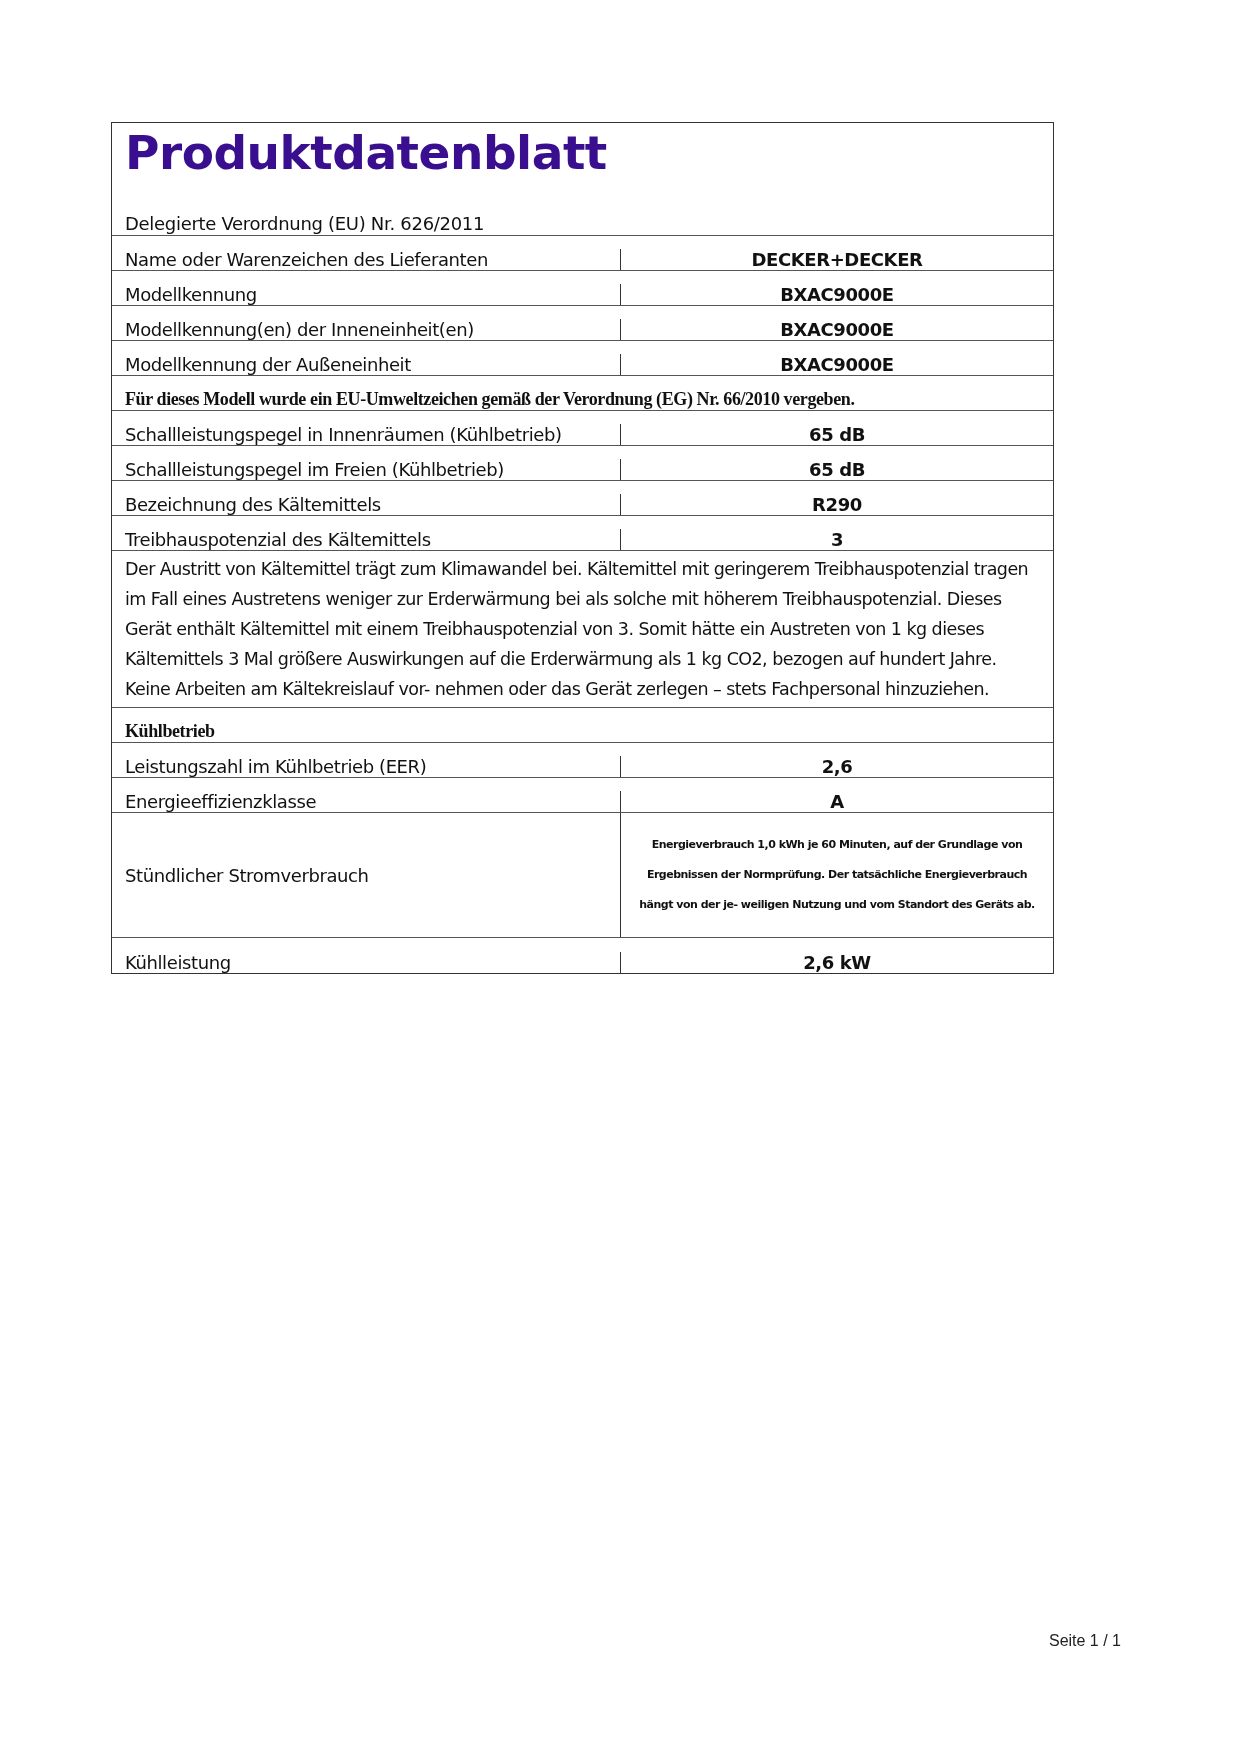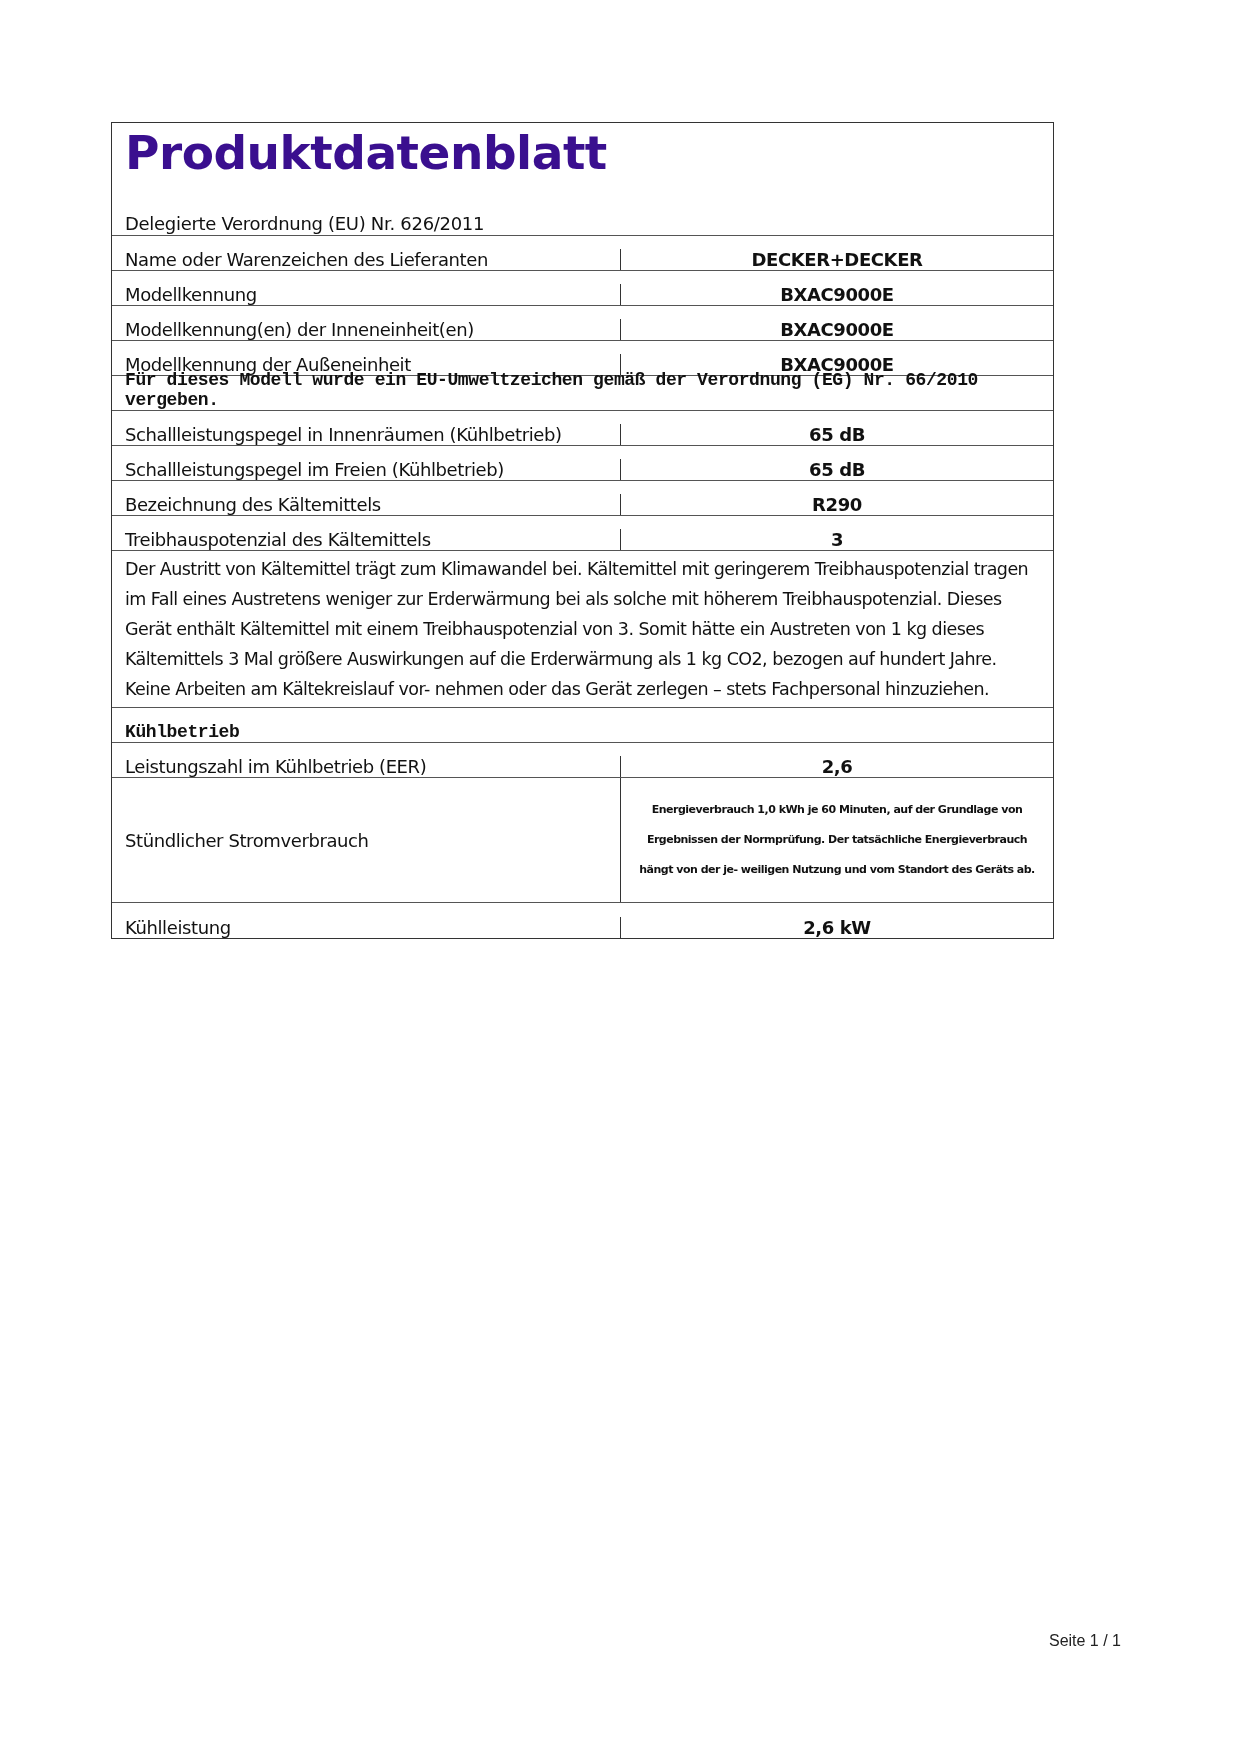--- a/index.html
+++ b/index.html
@@ -14,21 +14,21 @@
               font-family: "DejaVu Sans", sans-serif; letter-spacing: -0.3px; }
   .row { display: flex; border-bottom: 1.3px solid #555; box-sizing: border-box; }
   .row:last-child { border-bottom: none; }
   .cell-label { width: 509px; padding: 0 13px; box-sizing: border-box; display: flex; align-items: center;
                 border-right: 1.3px solid #333; font-size: 18px; font-family: "DejaVu Sans", sans-serif;
                 letter-spacing: -0.4px; }
   .cell-value { flex: 1; display: flex; align-items: center; justify-content: center; text-align: center;
                 font-size: 18px; font-weight: bold; font-family: "DejaVu Sans", sans-serif; letter-spacing: -0.4px;
                 padding: 0 10px; box-sizing: border-box; }
   .cell-full { flex: 1; padding: 0 13px; display: flex; align-items: center; font-size: 18px;
-               font-family: Liberation Mono, monospace; letter-spacing: -0.4px; box-sizing: border-box; }
+               font-family: Liberation Serif, serif; letter-spacing: -0.4px; box-sizing: border-box; }
   .bold { font-weight: bold; }
   .h35 { height: 35px; align-items: flex-end; }
   .para { height: 156px; line-height: 30px; font-size: 17.5px; padding: 0 13px;
           display: flex; align-items: center; font-family: "DejaVu Sans", sans-serif; letter-spacing: -0.55px; }
   .multi { height: 125px; }
   .multi .cell-value { line-height: 30px; font-size: 11px; letter-spacing: -0.5px; padding: 0 18px; }
   .footer { position: absolute; right: 120px; top: 1632px; font-size: 16px; color: #222;
             font-family: "Liberation Sans", sans-serif; }
 </style>
 </head>
@@ -83,20 +83,24 @@
   </div>
 
   <div class="row h35">
     <div class="cell-full bold">Kühlbetrieb</div>
   </div>
 
   <div class="row h35">
     <div class="cell-label">Leistungszahl im Kühlbetrieb (EER)</div>
     <div class="cell-value">2,6</div>
   </div>
+  <div class="row h35">
+    <div class="cell-label">Energieeffizienzklasse</div>
+    <div class="cell-value">A</div>
+  </div>
   <div class="row multi">
     <div class="cell-label">Stündlicher Stromverbrauch</div>
     <div class="cell-value">Energieverbrauch 1,0 kWh je 60 Minuten, auf der Grundlage von Ergebnissen der Normprüfung. Der tatsächliche Energieverbrauch hängt von der je- weiligen Nutzung und vom Standort des Geräts ab.</div>
   </div>
   <div class="row h35">
     <div class="cell-label">Kühlleistung</div>
     <div class="cell-value">2,6 kW</div>
   </div>
 </div>
 

